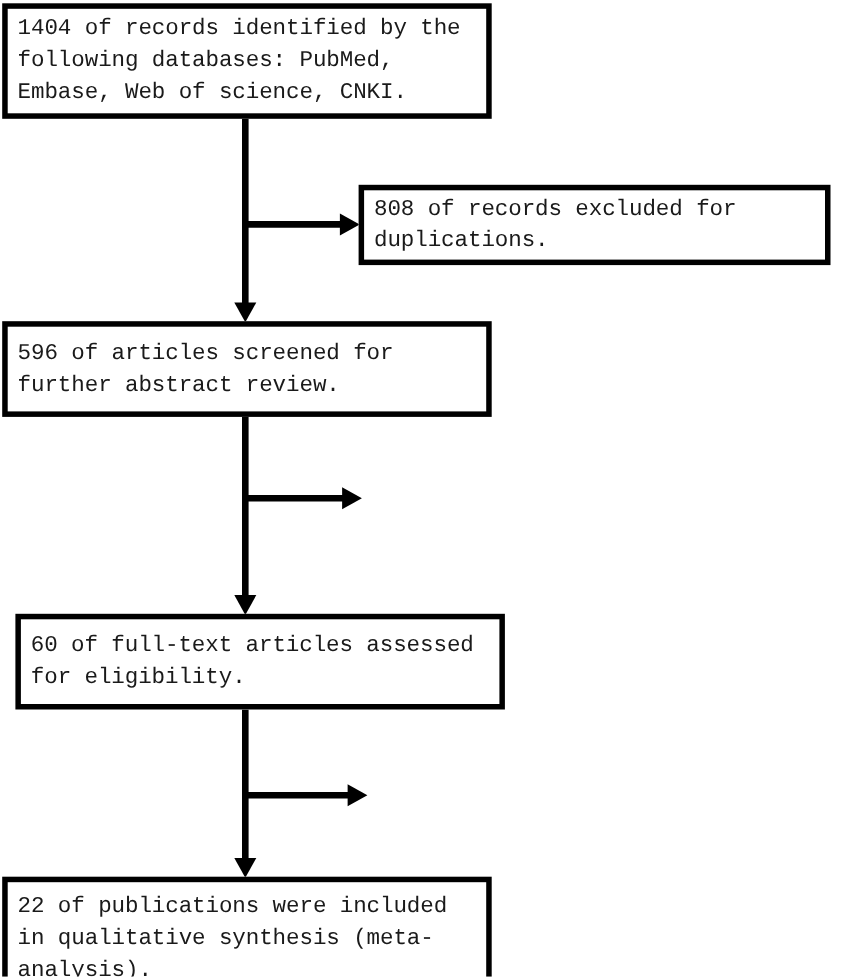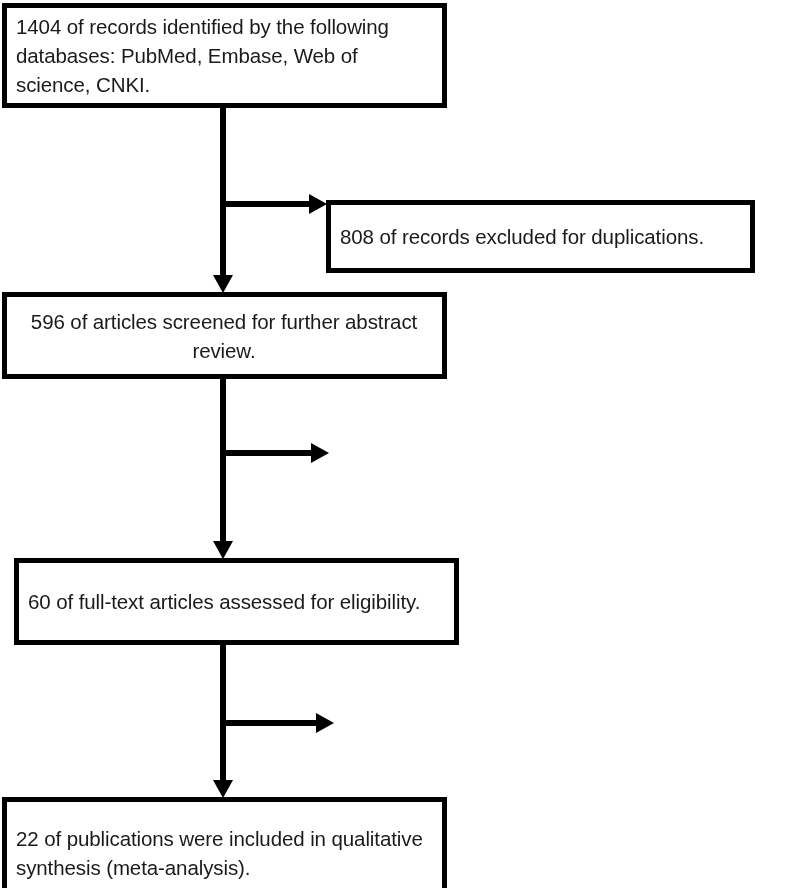--- a/index.html
+++ b/index.html
@@ -22,20 +22,21 @@
     width: 786px;
     height: 888px;
   }
   .flow-box {
     position: absolute;
     box-sizing: border-box;
     border: 5px solid #000000;
     background: #ffffff;
     display: flex;
     align-items: center;
+    font-family: Liberation Mono, monospace;
   }
   .flow-box-text {
     display: block;
     width: 100%;
     padding: 0 10px 0 9px;
     font-size: 20.5px;
     line-height: 29px;
     color: #1a1a1a;
     letter-spacing: -0.1px;
     white-space: pre-line;
@@ -76,25 +77,25 @@
     <g>
       <line x1="223" y1="723" x2="319" y2="723" stroke="#000000" stroke-width="6"></line>
       <polygon points="334,723 316,713 316,733" fill="#000000"></polygon>
     </g>
   </svg>
 
   <div class="flow-box" id="node-identification" style="left: 2px; top: 3px; width: 445px; height: 105px;">
     <span class="flow-box-text">1404 of records identified by the following databases: PubMed, Embase, Web of science, CNKI.</span>
   </div>
 
-  <div class="flow-box" id="node-duplicates-excluded" style="left: 326px; top: 168px; width: 429px; height: 73px; margin-top: 32px;">
+  <div class="flow-box" id="node-duplicates-excluded" style="left: 326px; top: 168px; width: 429px; height: 73px;">
     <span class="flow-box-text">808 of records excluded for duplications.</span>
   </div>
 
-  <div class="flow-box" id="node-screened" style="left: 2px; top: 292px; width: 445px; height: 87px; text-align: center;">
+  <div class="flow-box" id="node-screened" style="left: 2px; top: 292px; width: 445px; height: 87px;">
     <span class="flow-box-text">596 of articles screened for further abstract review.</span>
   </div>
 
 
   <div class="flow-box" id="node-eligibility" style="left: 2px; top: 558px; width: 445px; height: 87px; margin-left: 12px;">
     <span class="flow-box-text">60 of full-text articles assessed for eligibility.</span>
   </div>
 
 
   <div class="flow-box" id="node-included" style="left: 2px; top: 797px; width: 445px; height: 112px;">

